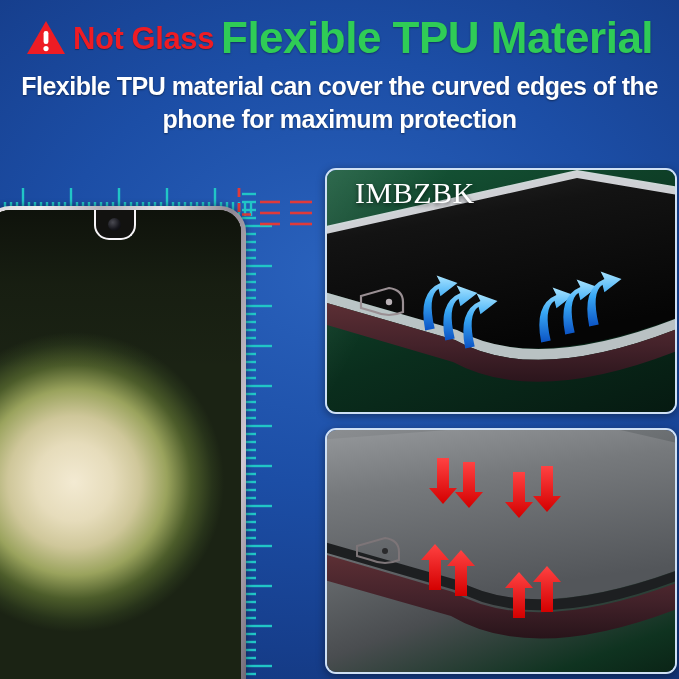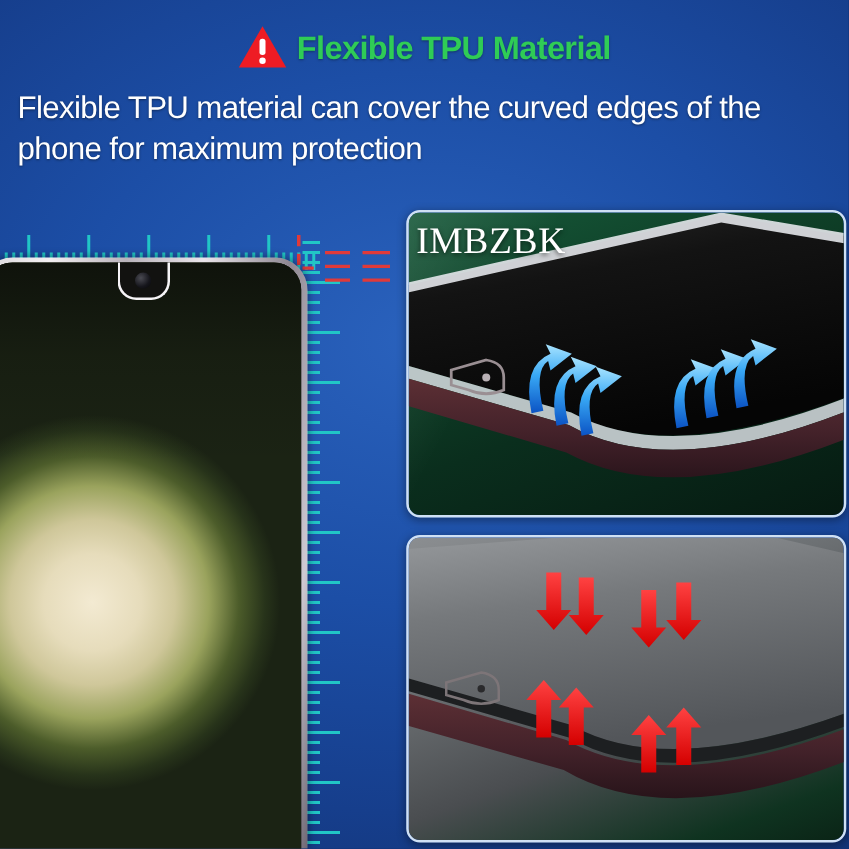--- a/index.html
+++ b/index.html
@@ -19,28 +19,28 @@
     position:absolute;left:0;top:16px;width:679px;height:44px;
     display:flex;align-items:center;justify-content:center;gap:7px;
   }
   .warn-icon{display:block;width:40px;height:36px;flex:none;}
   .not-glass{
     color:#ee1c24;font-size:31px;font-weight:bold;line-height:1;
     letter-spacing:-0.4px;white-space:nowrap;
     text-shadow:0 1px 1px rgba(0,0,0,.35);
   }
   .tpu-title{
-    color:#2fcc56;font-size:26px;font-weight:bold;line-height:1;
+    color:#2fcc56;font-size:44px;font-weight:bold;line-height:1;
     letter-spacing:-0.5px;white-space:nowrap;
     text-shadow:0 1px 2px rgba(0,0,0,.35);
   }
   .subtitle{
     position:absolute;left:14px;top:70px;width:651px;
-    color:#ffffff;font-size:25px;font-weight:normal;line-height:1.32;
-    letter-spacing:-0.5px;
+    color:#ffffff;font-size:25px;font-weight:bold;line-height:1.32;
+    text-align:center;letter-spacing:-0.5px;
     text-shadow:0 1px 2px rgba(0,0,0,.45);
   }
   
   .phone-stage{position:absolute;left:0;top:160px;width:316px;height:519px;}
   .ruler-top{position:absolute;left:2px;top:20px;width:260px;height:36px;}
   .ruler-right{position:absolute;left:236px;top:28px;width:46px;height:491px;}
   .red-dashes{position:absolute;left:258px;top:36px;width:60px;height:36px;}
   .phone{
     position:absolute;left:-16px;top:46px;width:262px;height:473px;
     border-radius:26px 26px 0 0;
@@ -88,21 +88,21 @@
     background:
       linear-gradient(118deg, rgba(255,255,255,.10) 0%, rgba(255,255,255,0) 26%),
       linear-gradient(160deg,#17593a 0%,#0f4229 30%,#0a2e1d 58%,#061a11 100%);
   }
   .panel-b .panel-bg{
     position:absolute;inset:0;
     background:
       linear-gradient(160deg,#8b8e91 0%,#6e7275 32%,#4a4d50 62%,#0f3320 88%,#0a2416 100%);
   }
   .panel-label{
-    position:absolute;left:6px;top:6px;z-index:6;
+    position:absolute;left:28px;top:6px;z-index:6;
     color:#ffffff;line-height:1.1;
     text-shadow:0 2px 4px rgba(0,0,0,.6);
   }
   .label-imbzbk{
     font-family:"Liberation Serif", serif;
     font-size:30px;font-variant:small-caps;font-weight:normal;letter-spacing:0.5px;
   }
   .label-others{
     font-size:31px;font-weight:bold;letter-spacing:-0.5px;top:8px;
   }
@@ -114,20 +114,21 @@
 <div id="root">
 
   <div class="header">
 
     <div class="headline">
       <svg class="warn-icon" viewBox="0 0 40 36">
         <polygon points="20,1 39,34 1,34" fill="#ee1c24"></polygon>
         <rect x="17.6" y="11" width="4.8" height="13" rx="2.2" fill="#ffffff"></rect>
         <circle cx="20" cy="28.6" r="2.6" fill="#ffffff"></circle>
       </svg>
+      <span class="not-glass">Not Glass</span>
       <span class="tpu-title">Flexible TPU Material</span>
     </div>
 
     <div class="subtitle">Flexible TPU material can cover the curved edges of the phone for maximum protection</div>
   </div>
 
   <div class="phone-stage">
 
     <svg class="ruler-top" viewBox="0 0 260 36" preserveAspectRatio="none">
       <g stroke="#21c6c6" stroke-width="2.4">

